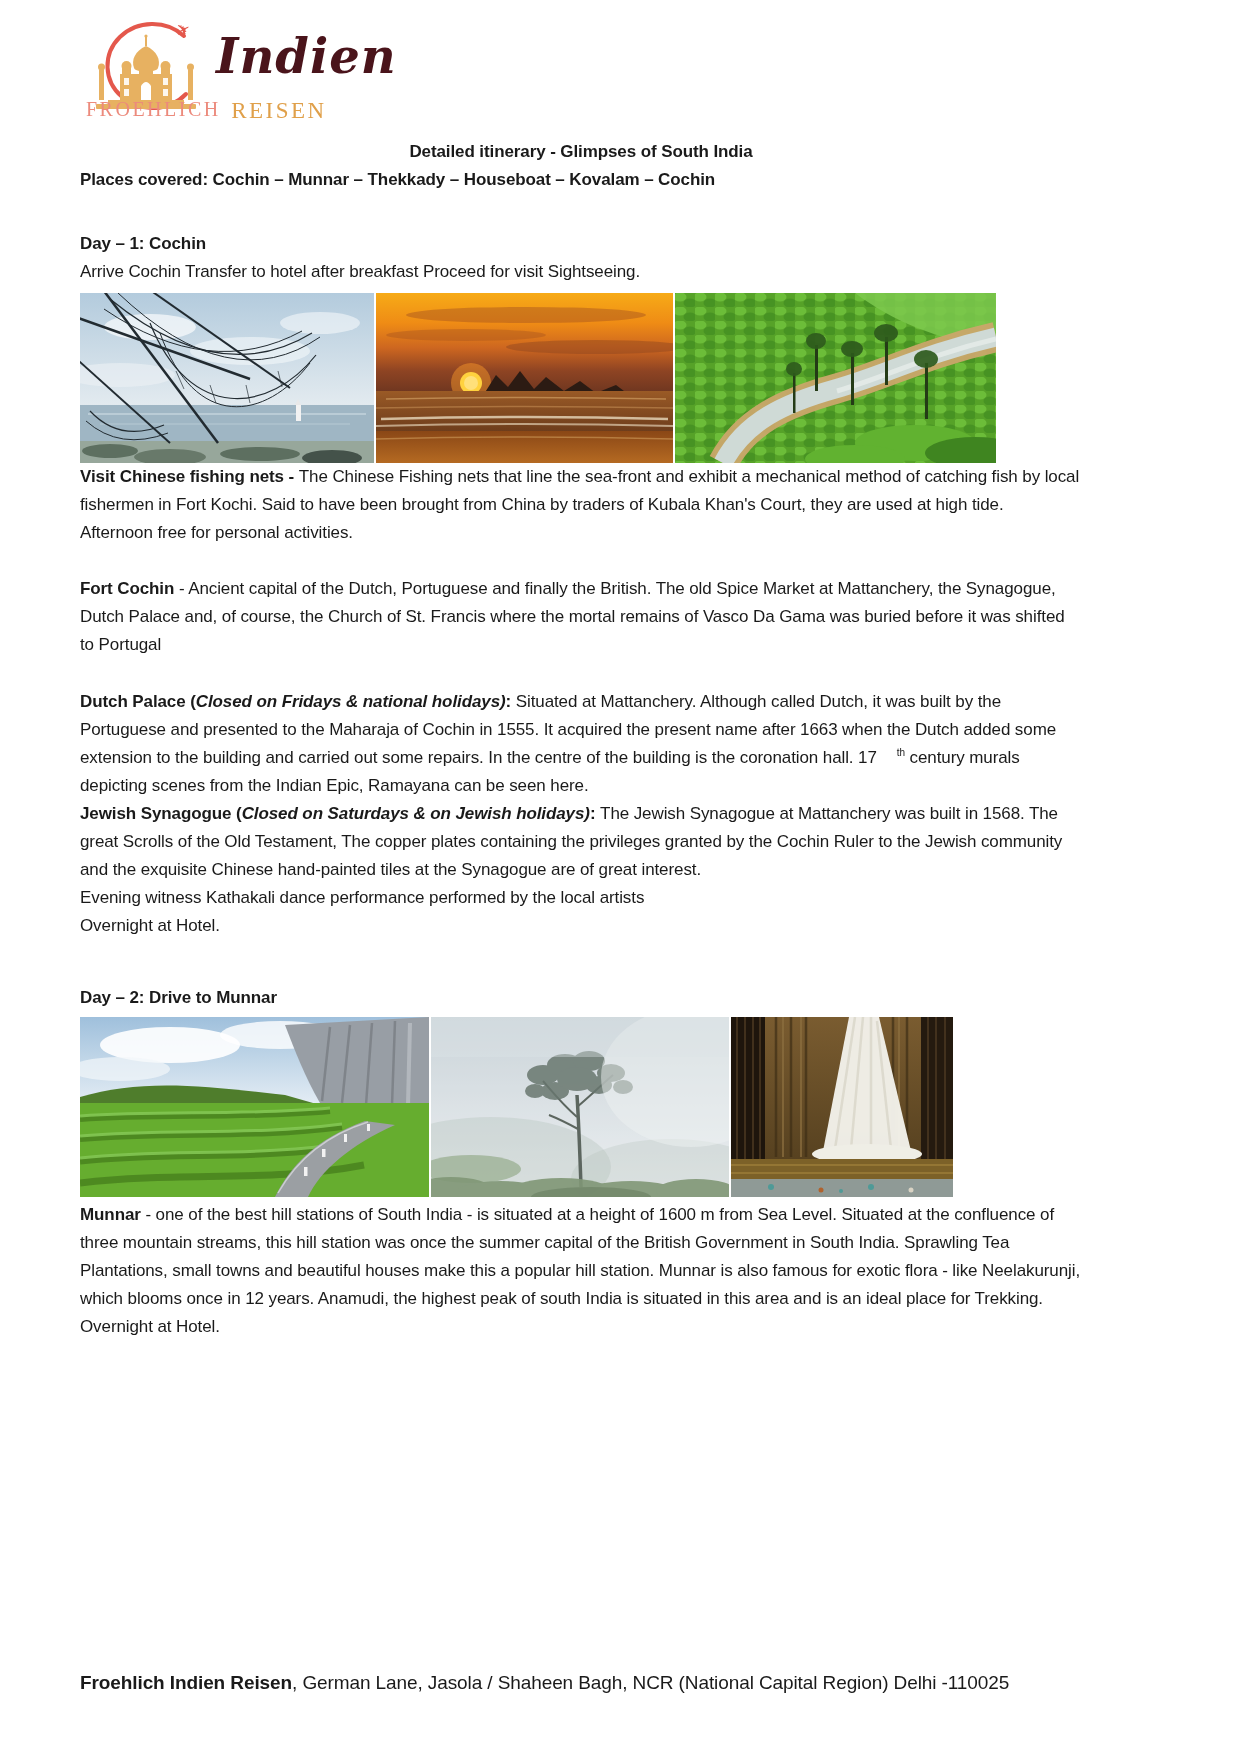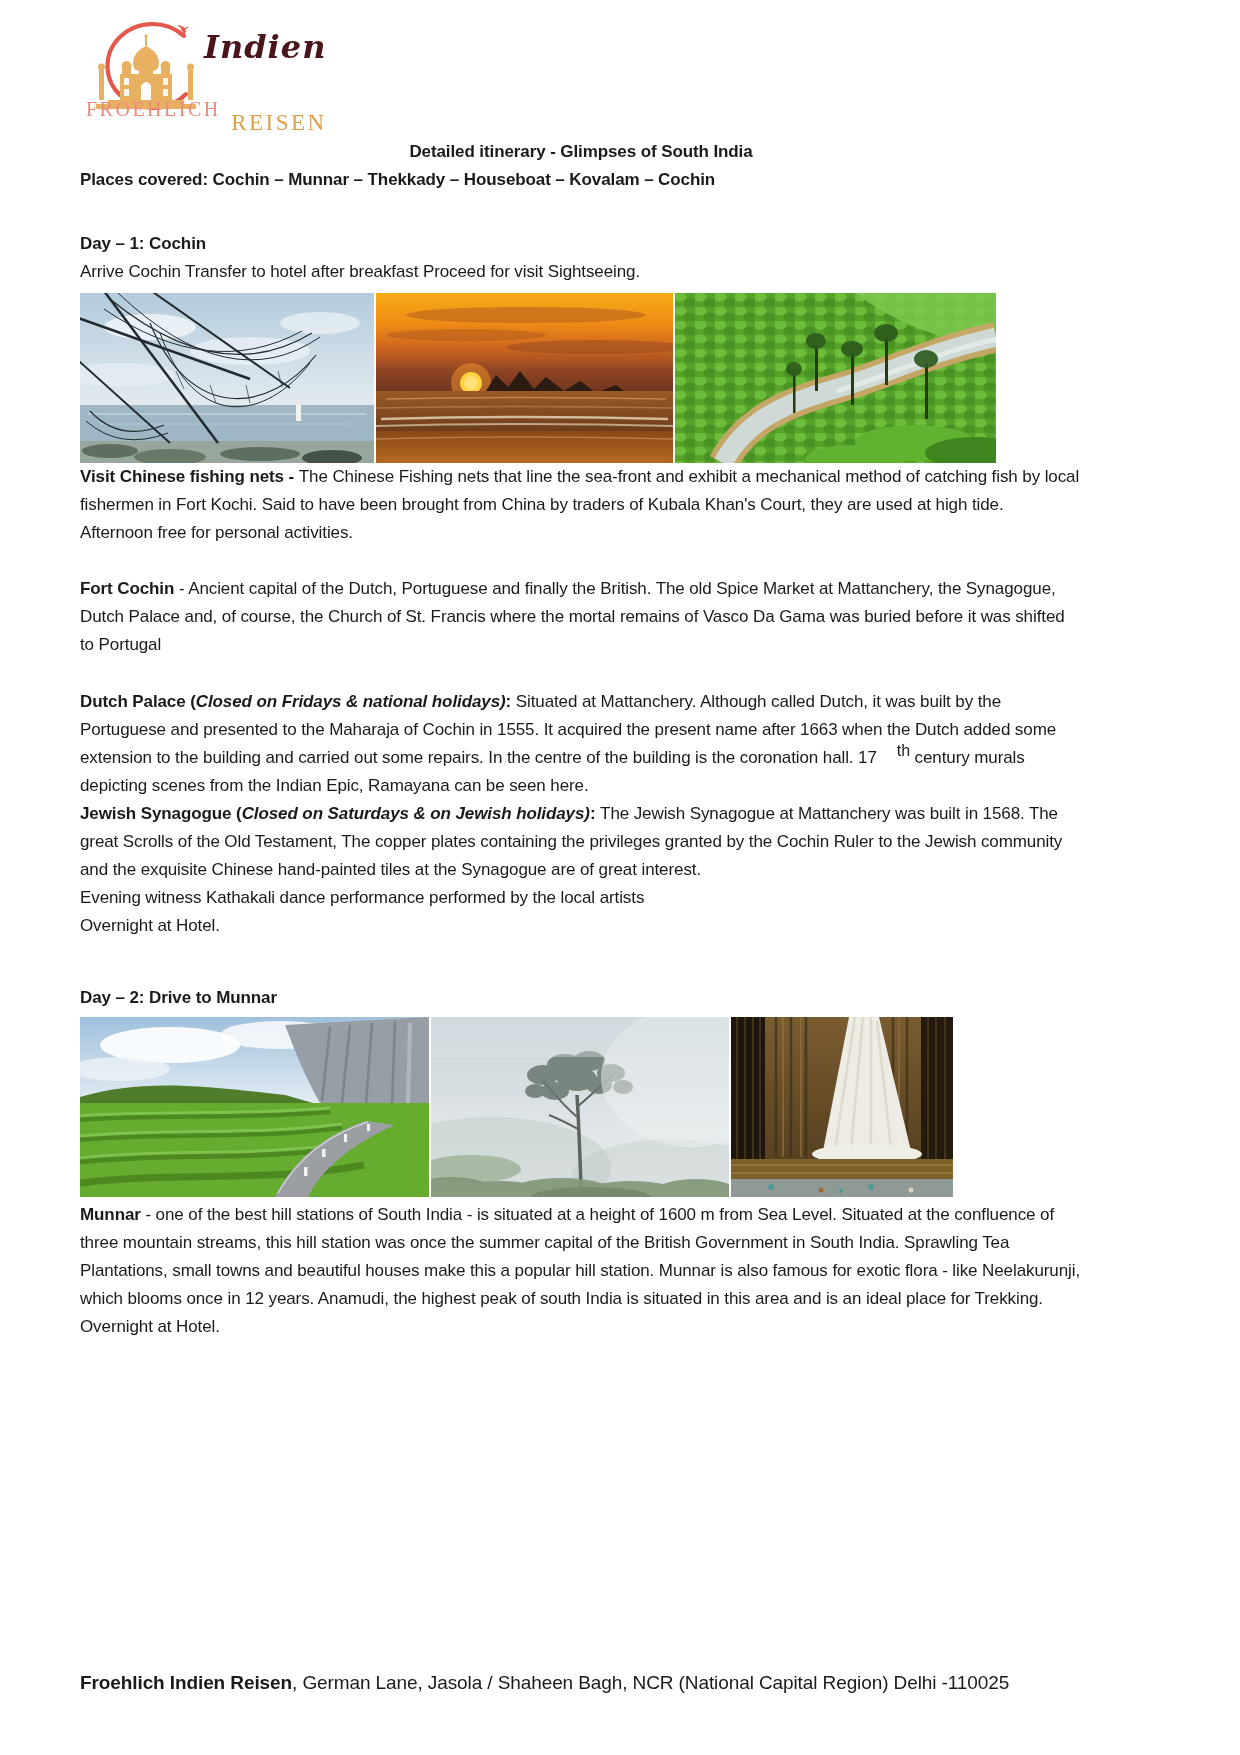--- a/index.html
+++ b/index.html
@@ -1,30 +1,30 @@
 <!DOCTYPE html>
 <html><head>
 <meta charset="utf-8">
 <style>
   html,body{margin:0;padding:0;background:#ffffff;}
   .page{position:relative;width:1240px;height:1755px;background:#ffffff;overflow:hidden;
         font-family:"Liberation Sans","DejaVu Sans",sans-serif;color:#1a1a1a;}
   .content{position:relative;margin:0 78px 0 80px;width:1002px;}
   .bodytext{font-size:17px;line-height:28px;letter-spacing:-0.1px;}
   .center{text-align:center;}
-  sup{font-size:16px;line-height:0;padding-left:20px;}
+  sup{font-size:10px;line-height:0;padding-left:20px;}
 
   
   .logo{position:relative;margin-top:22px;height:102px;width:330px;}
   .logo-icon{position:absolute;left:0;top:-4px;}
-  .brand-main{position:absolute;left:124px;top:6px;font-family:"DejaVu Serif","Liberation Serif",serif;
-              font-style:italic;font-weight:bold;font-size:32px;color:#4a141b;letter-spacing:1px;}
+  .brand-main{position:absolute;left:136px;top:6px;font-family:"DejaVu Serif","Liberation Serif",serif;
+              font-style:italic;font-weight:bold;font-size:48px;color:#4a141b;letter-spacing:1px;}
   .brand-sub{position:absolute;left:6px;top:74px;white-space:nowrap;}
   .froehlich{color:#ec8a7c;font-size:20px;letter-spacing:2.5px;font-family:"Liberation Serif","DejaVu Serif",serif;margin-top:40px;}
-  .reisen{color:#e0a04a;font-size:23px;letter-spacing:2.5px;position:relative;top:14px;margin-left:6px;
+  .reisen{color:#e0a04a;font-size:23px;letter-spacing:2.5px;position:relative;top:2px;margin-left:6px;
           font-family:"Liberation Serif","DejaVu Serif",serif;}
 
   .title{margin-top:14px;font-weight:bold;}
   .places{font-weight:bold;}
   .h-day{font-weight:bold;}
   .h-day1{margin-top:36px;}
   .h-arrive{font-weight:normal;}
 
   .strip{display:flex;gap:2px;}
   .strip1{margin-top:7px;height:170px;}

